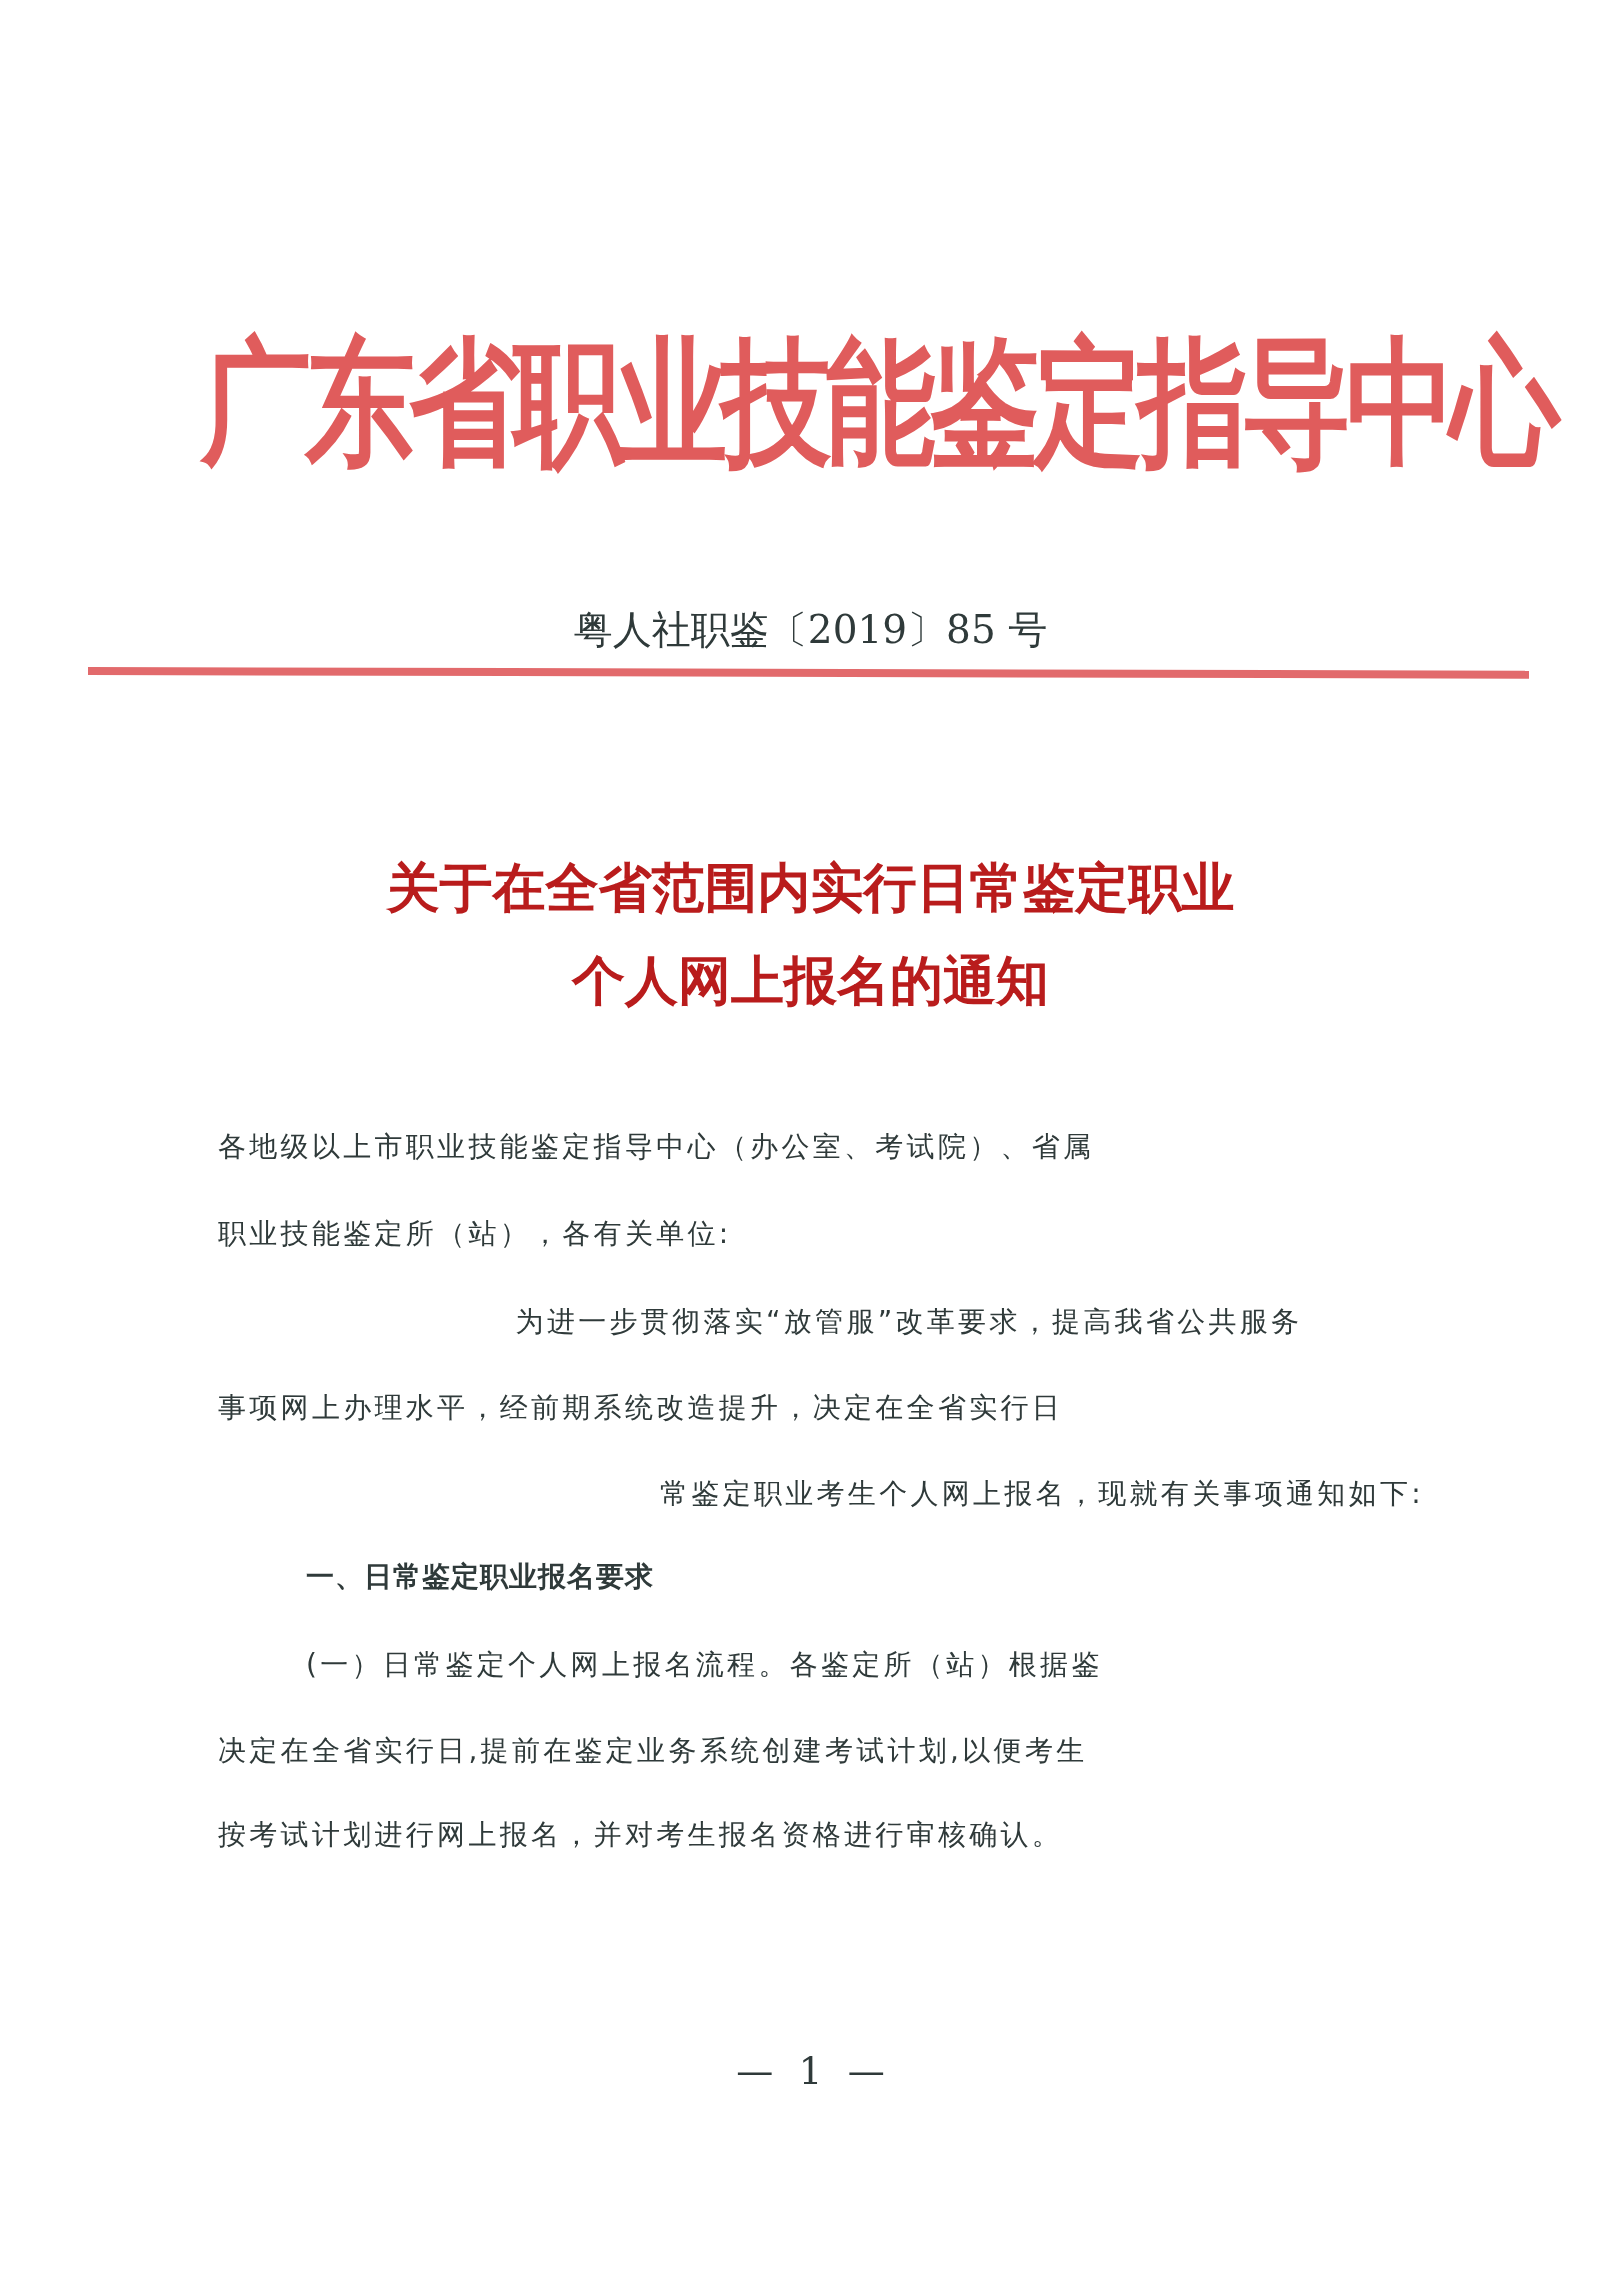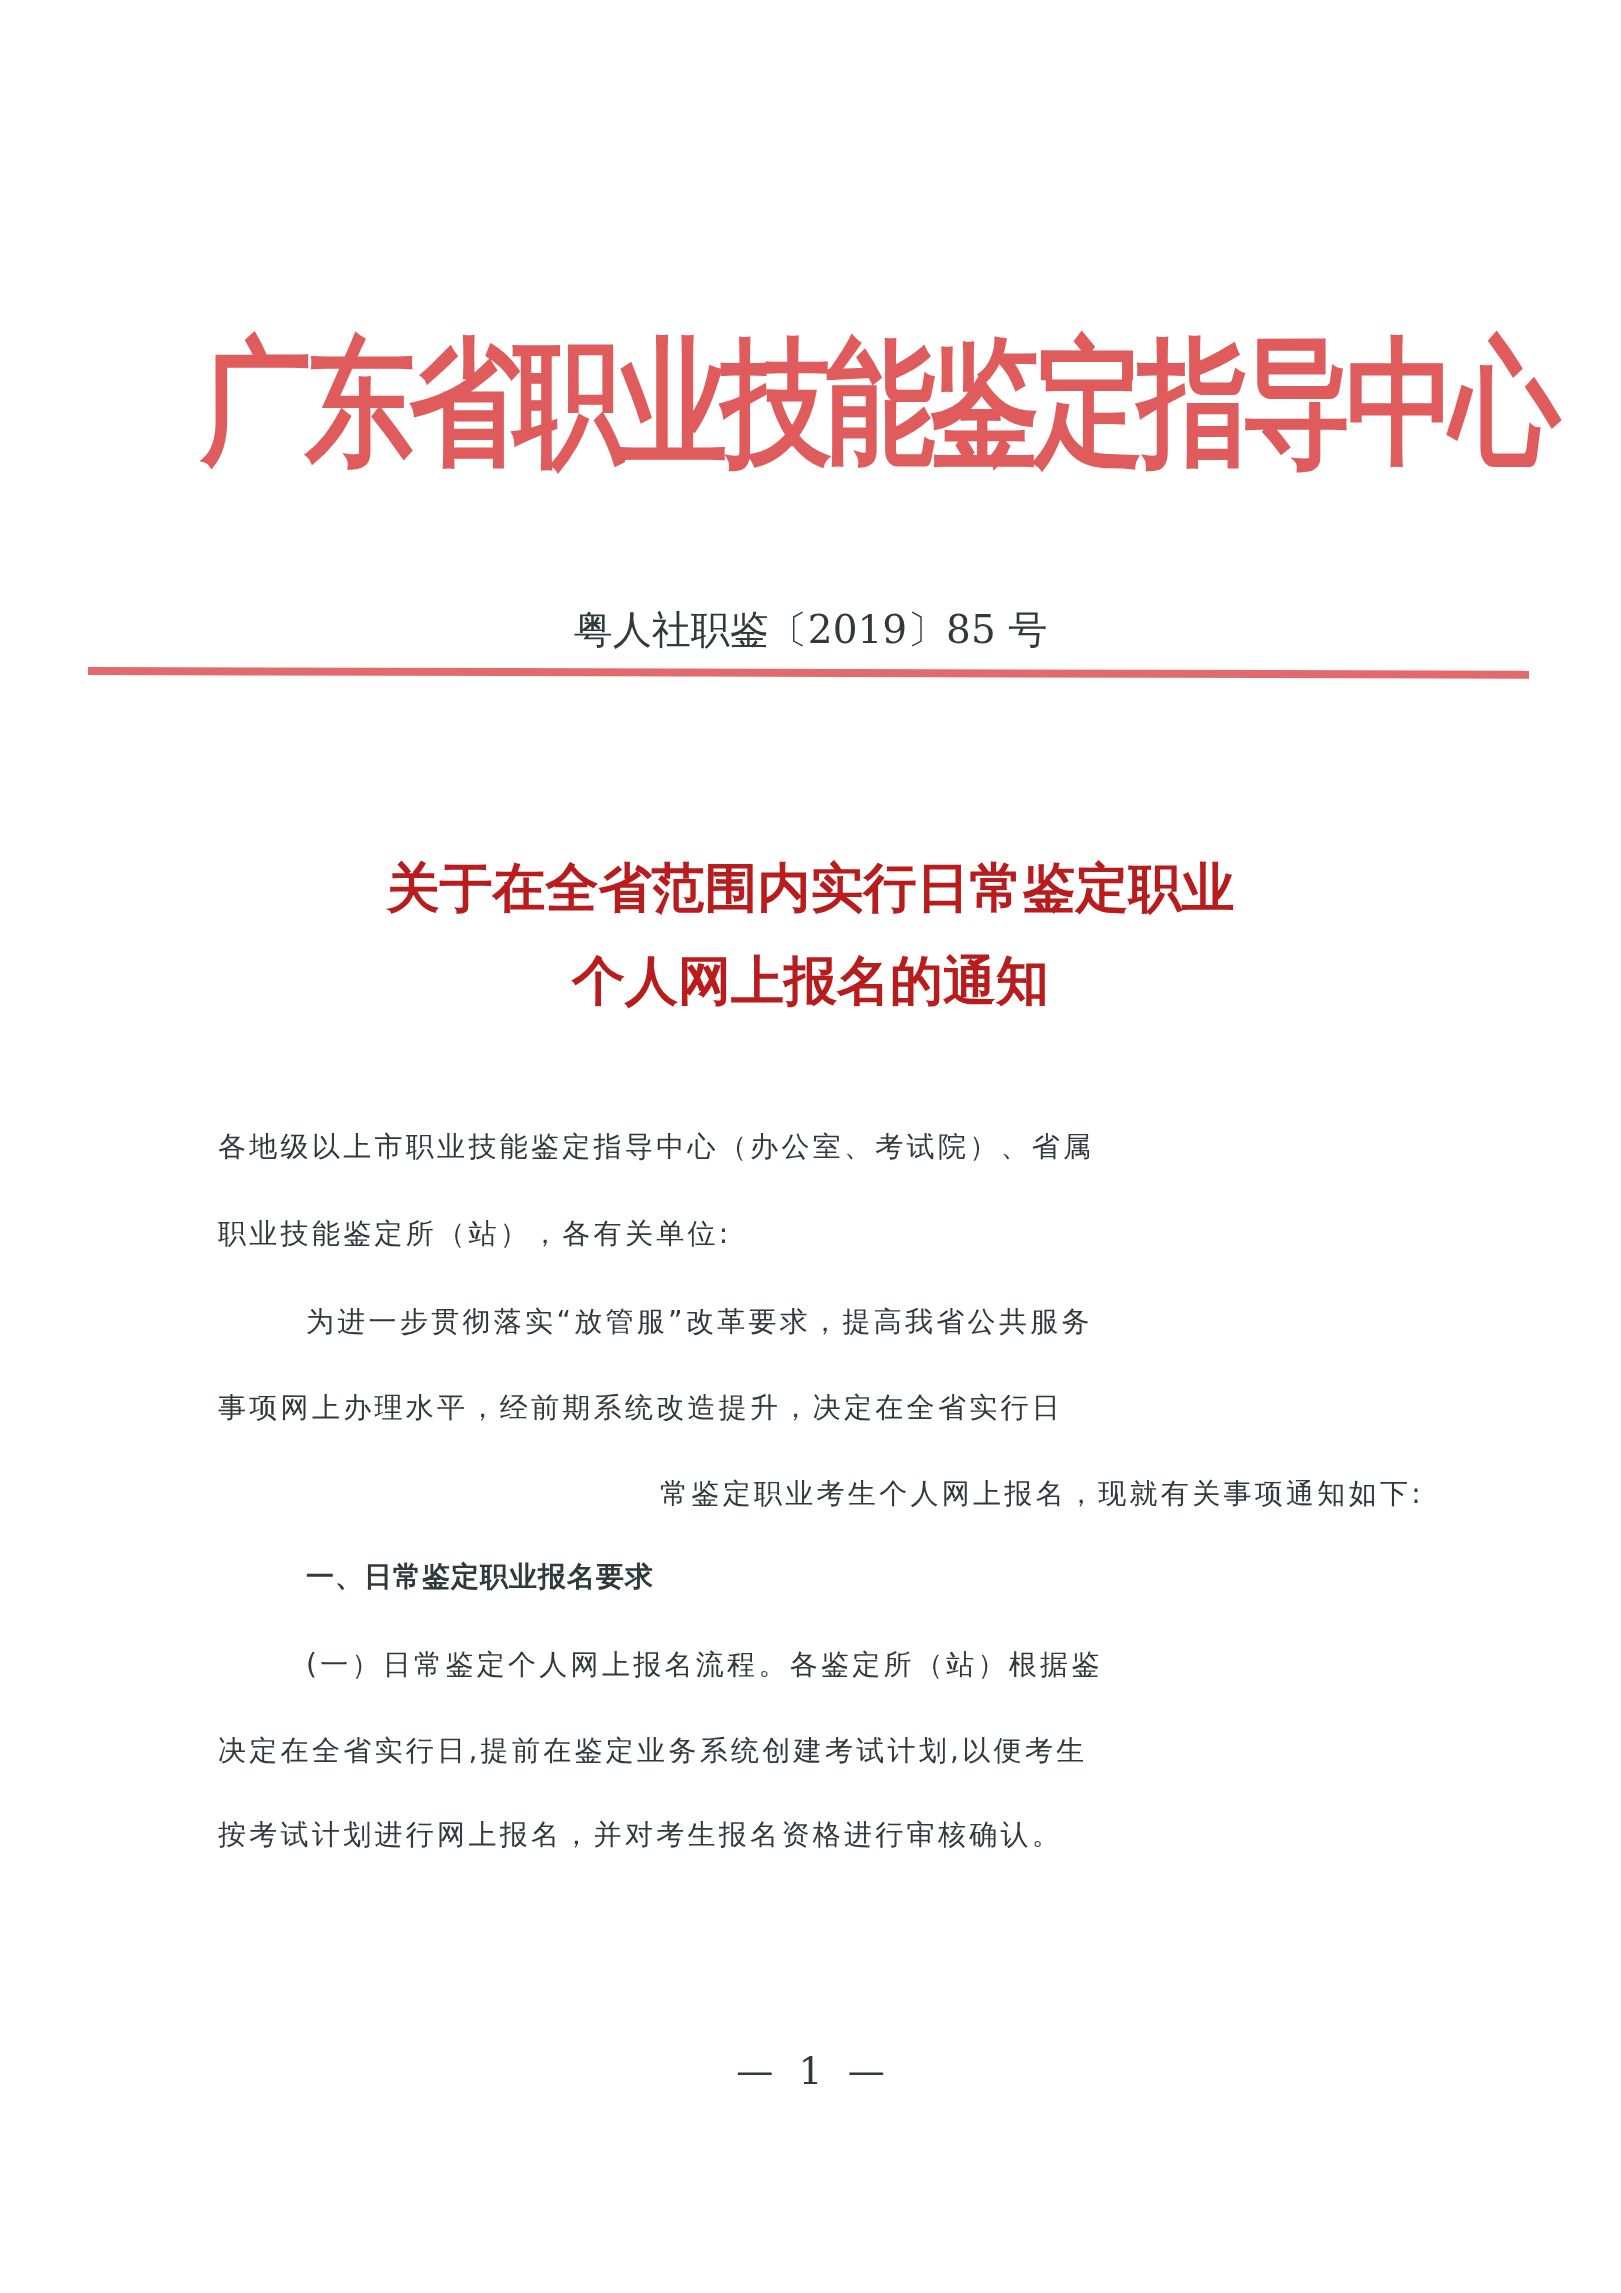--- a/index.html
+++ b/index.html
@@ -82,21 +82,21 @@
 <div class="abs doc-number">粤人社职鉴〔2019〕85 号</div>
 
 <div class="abs red-rule"></div>
 
 <div class="abs title-line t1">关于在全省范围内实行日常鉴定职业</div>
 <div class="abs title-line t2">个人网上报名的通知</div>
 
 <div class="abs body-line" style="top:1117px;">各地级以上市职业技能鉴定指导中心（办公室、考试院）、省属</div>
 <div class="abs body-line" style="top:1204px;">职业技能鉴定所（站），各有关单位:</div>
 
-<div class="abs body-line indent" style="top:1292px;">为进一步贯彻落实“放管服”改革要求，提高我省公共服务</div>
+<div class="abs body-line indent" style="top:1292px;text-align:center;">为进一步贯彻落实“放管服”改革要求，提高我省公共服务</div>
 <div class="abs body-line" style="top:1378px;">事项网上办理水平，经前期系统改造提升，决定在全省实行日</div>
 <div class="abs body-line" style="top:1464px;text-align:right;">常鉴定职业考生个人网上报名，现就有关事项通知如下:</div>
 
 <div class="abs body-line indent heading-line" style="top:1549px;">一、日常鉴定职业报名要求</div>
 
 <div class="abs body-line indent" style="top:1635px;">(一）日常鉴定个人网上报名流程。各鉴定所（站）根据鉴</div>
 <div class="abs body-line" style="top:1721px;">决定在全省实行日,提前在鉴定业务系统创建考试计划,以便考生</div>
 <div class="abs body-line" style="top:1805px;">按考试计划进行网上报名，并对考生报名资格进行审核确认。</div>
 
 <div class="abs page-number">— 1 —</div>

